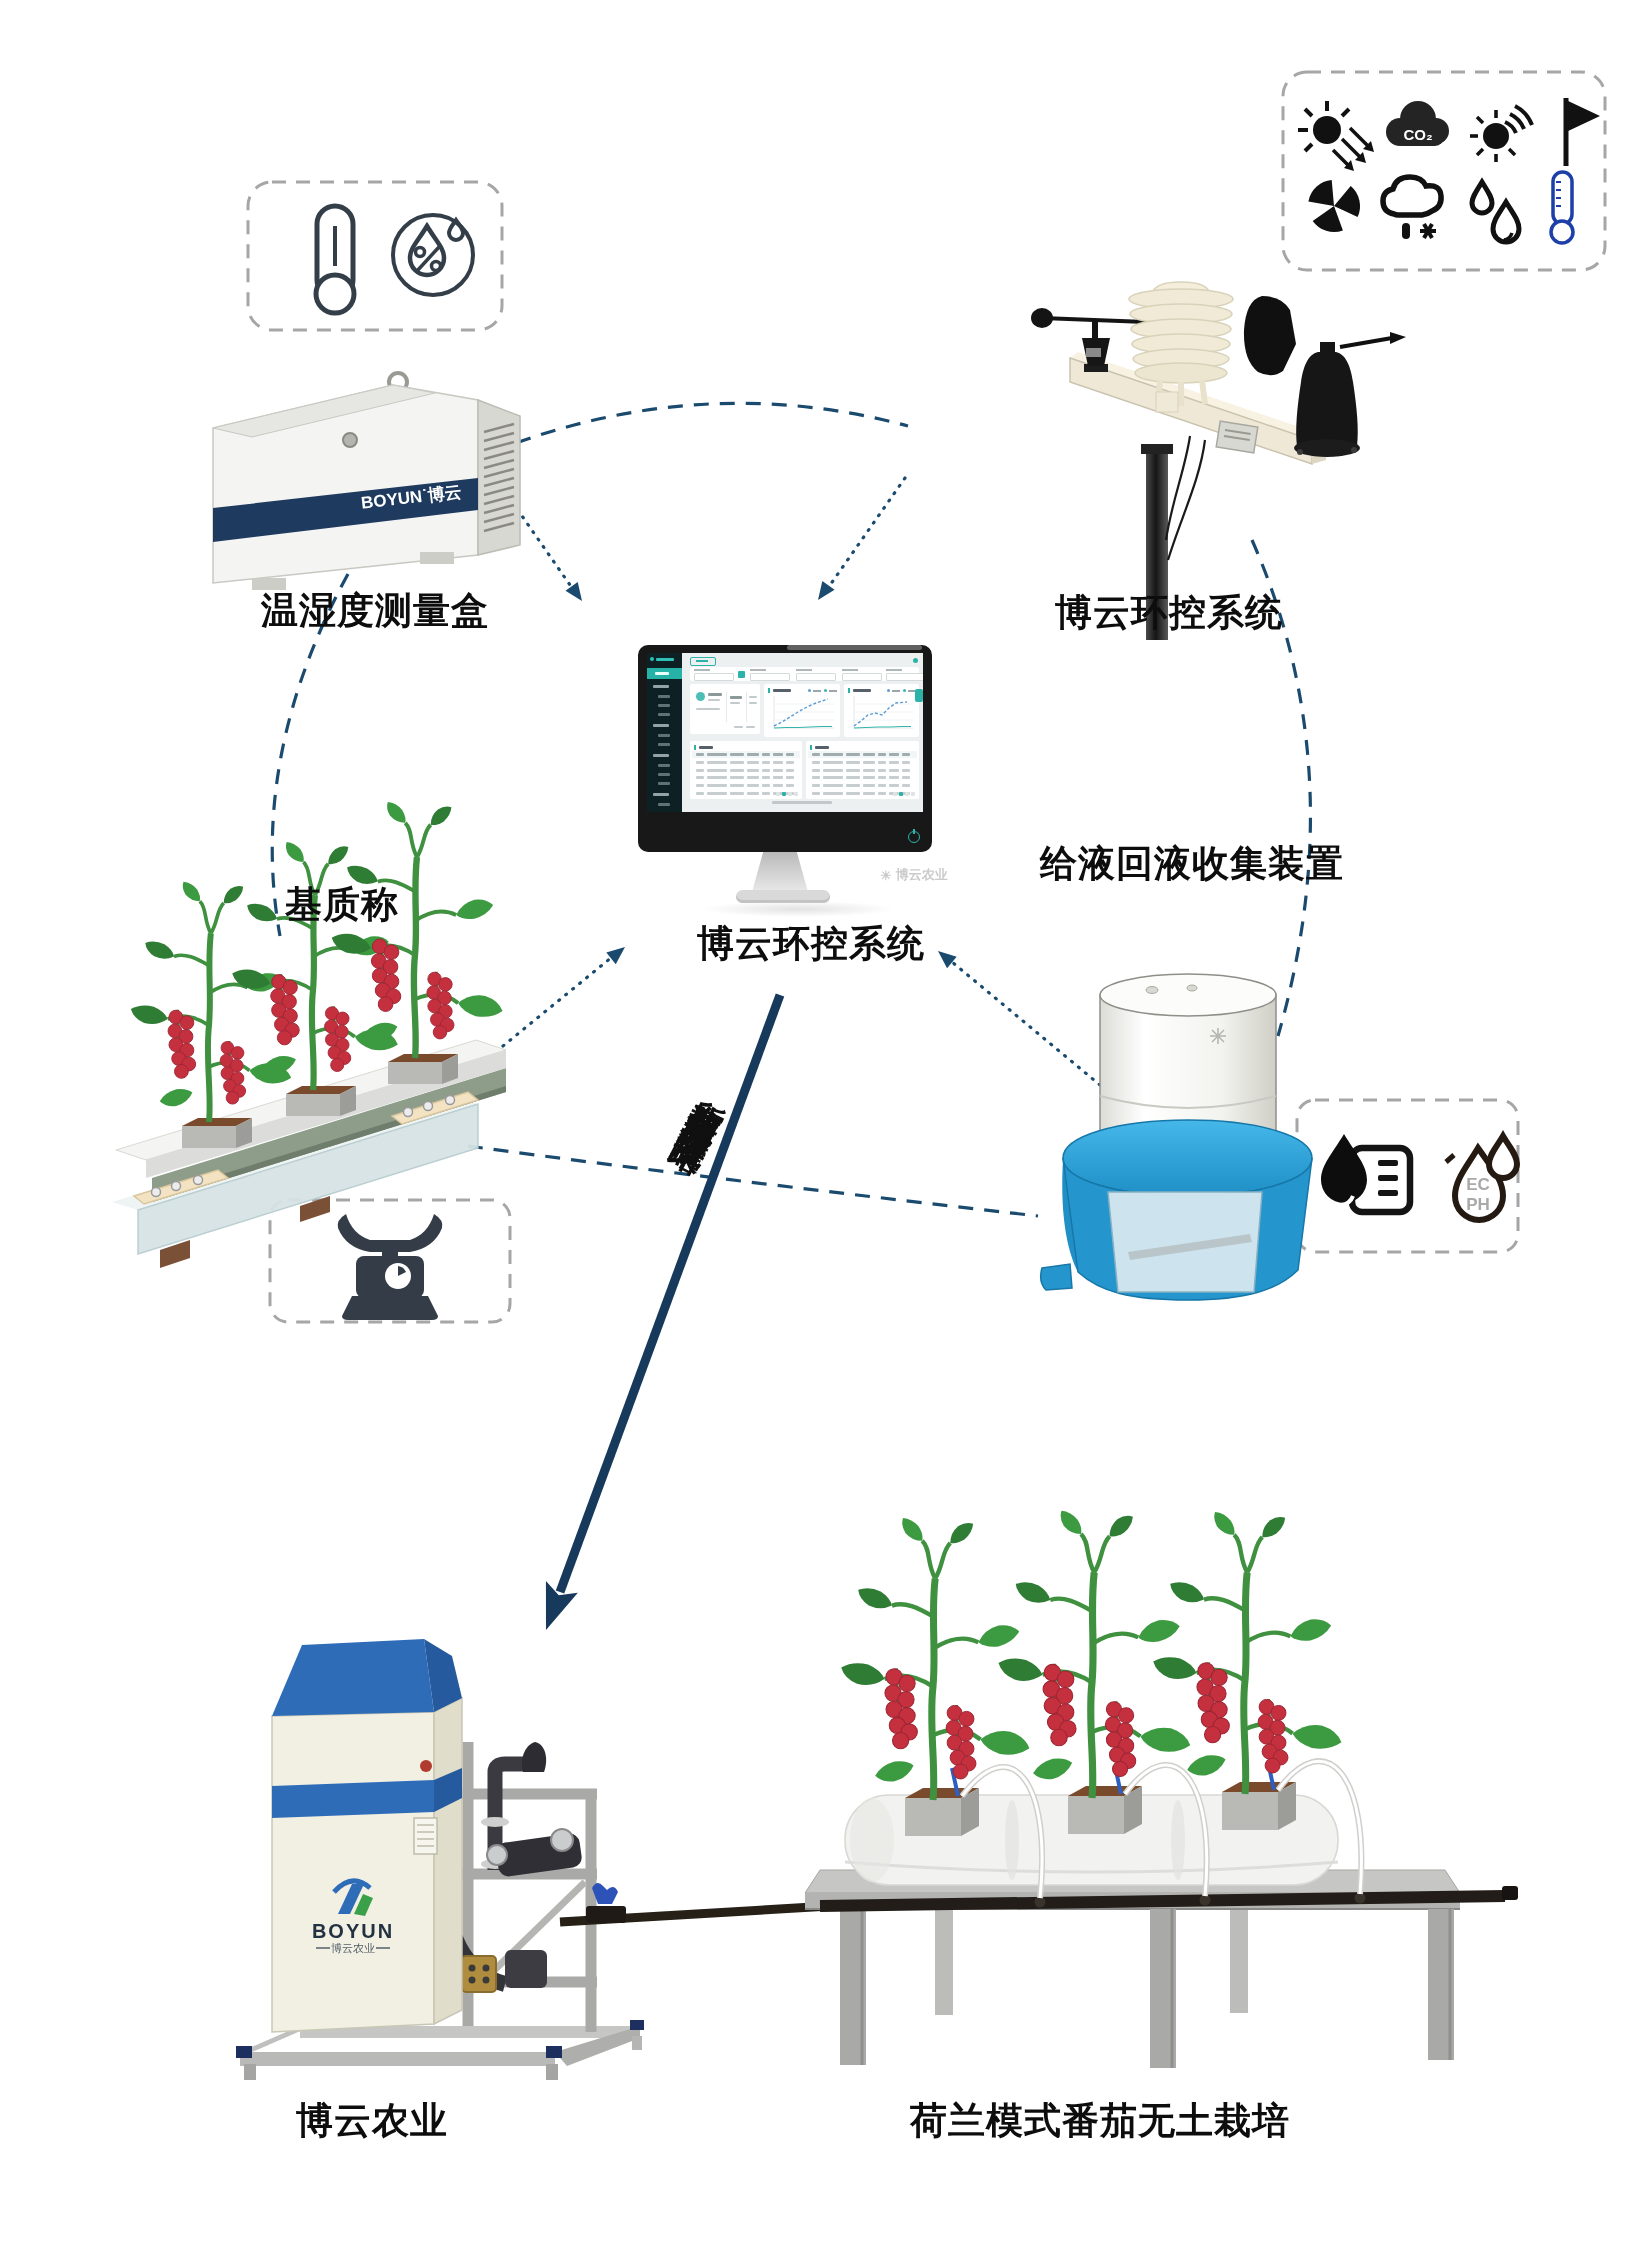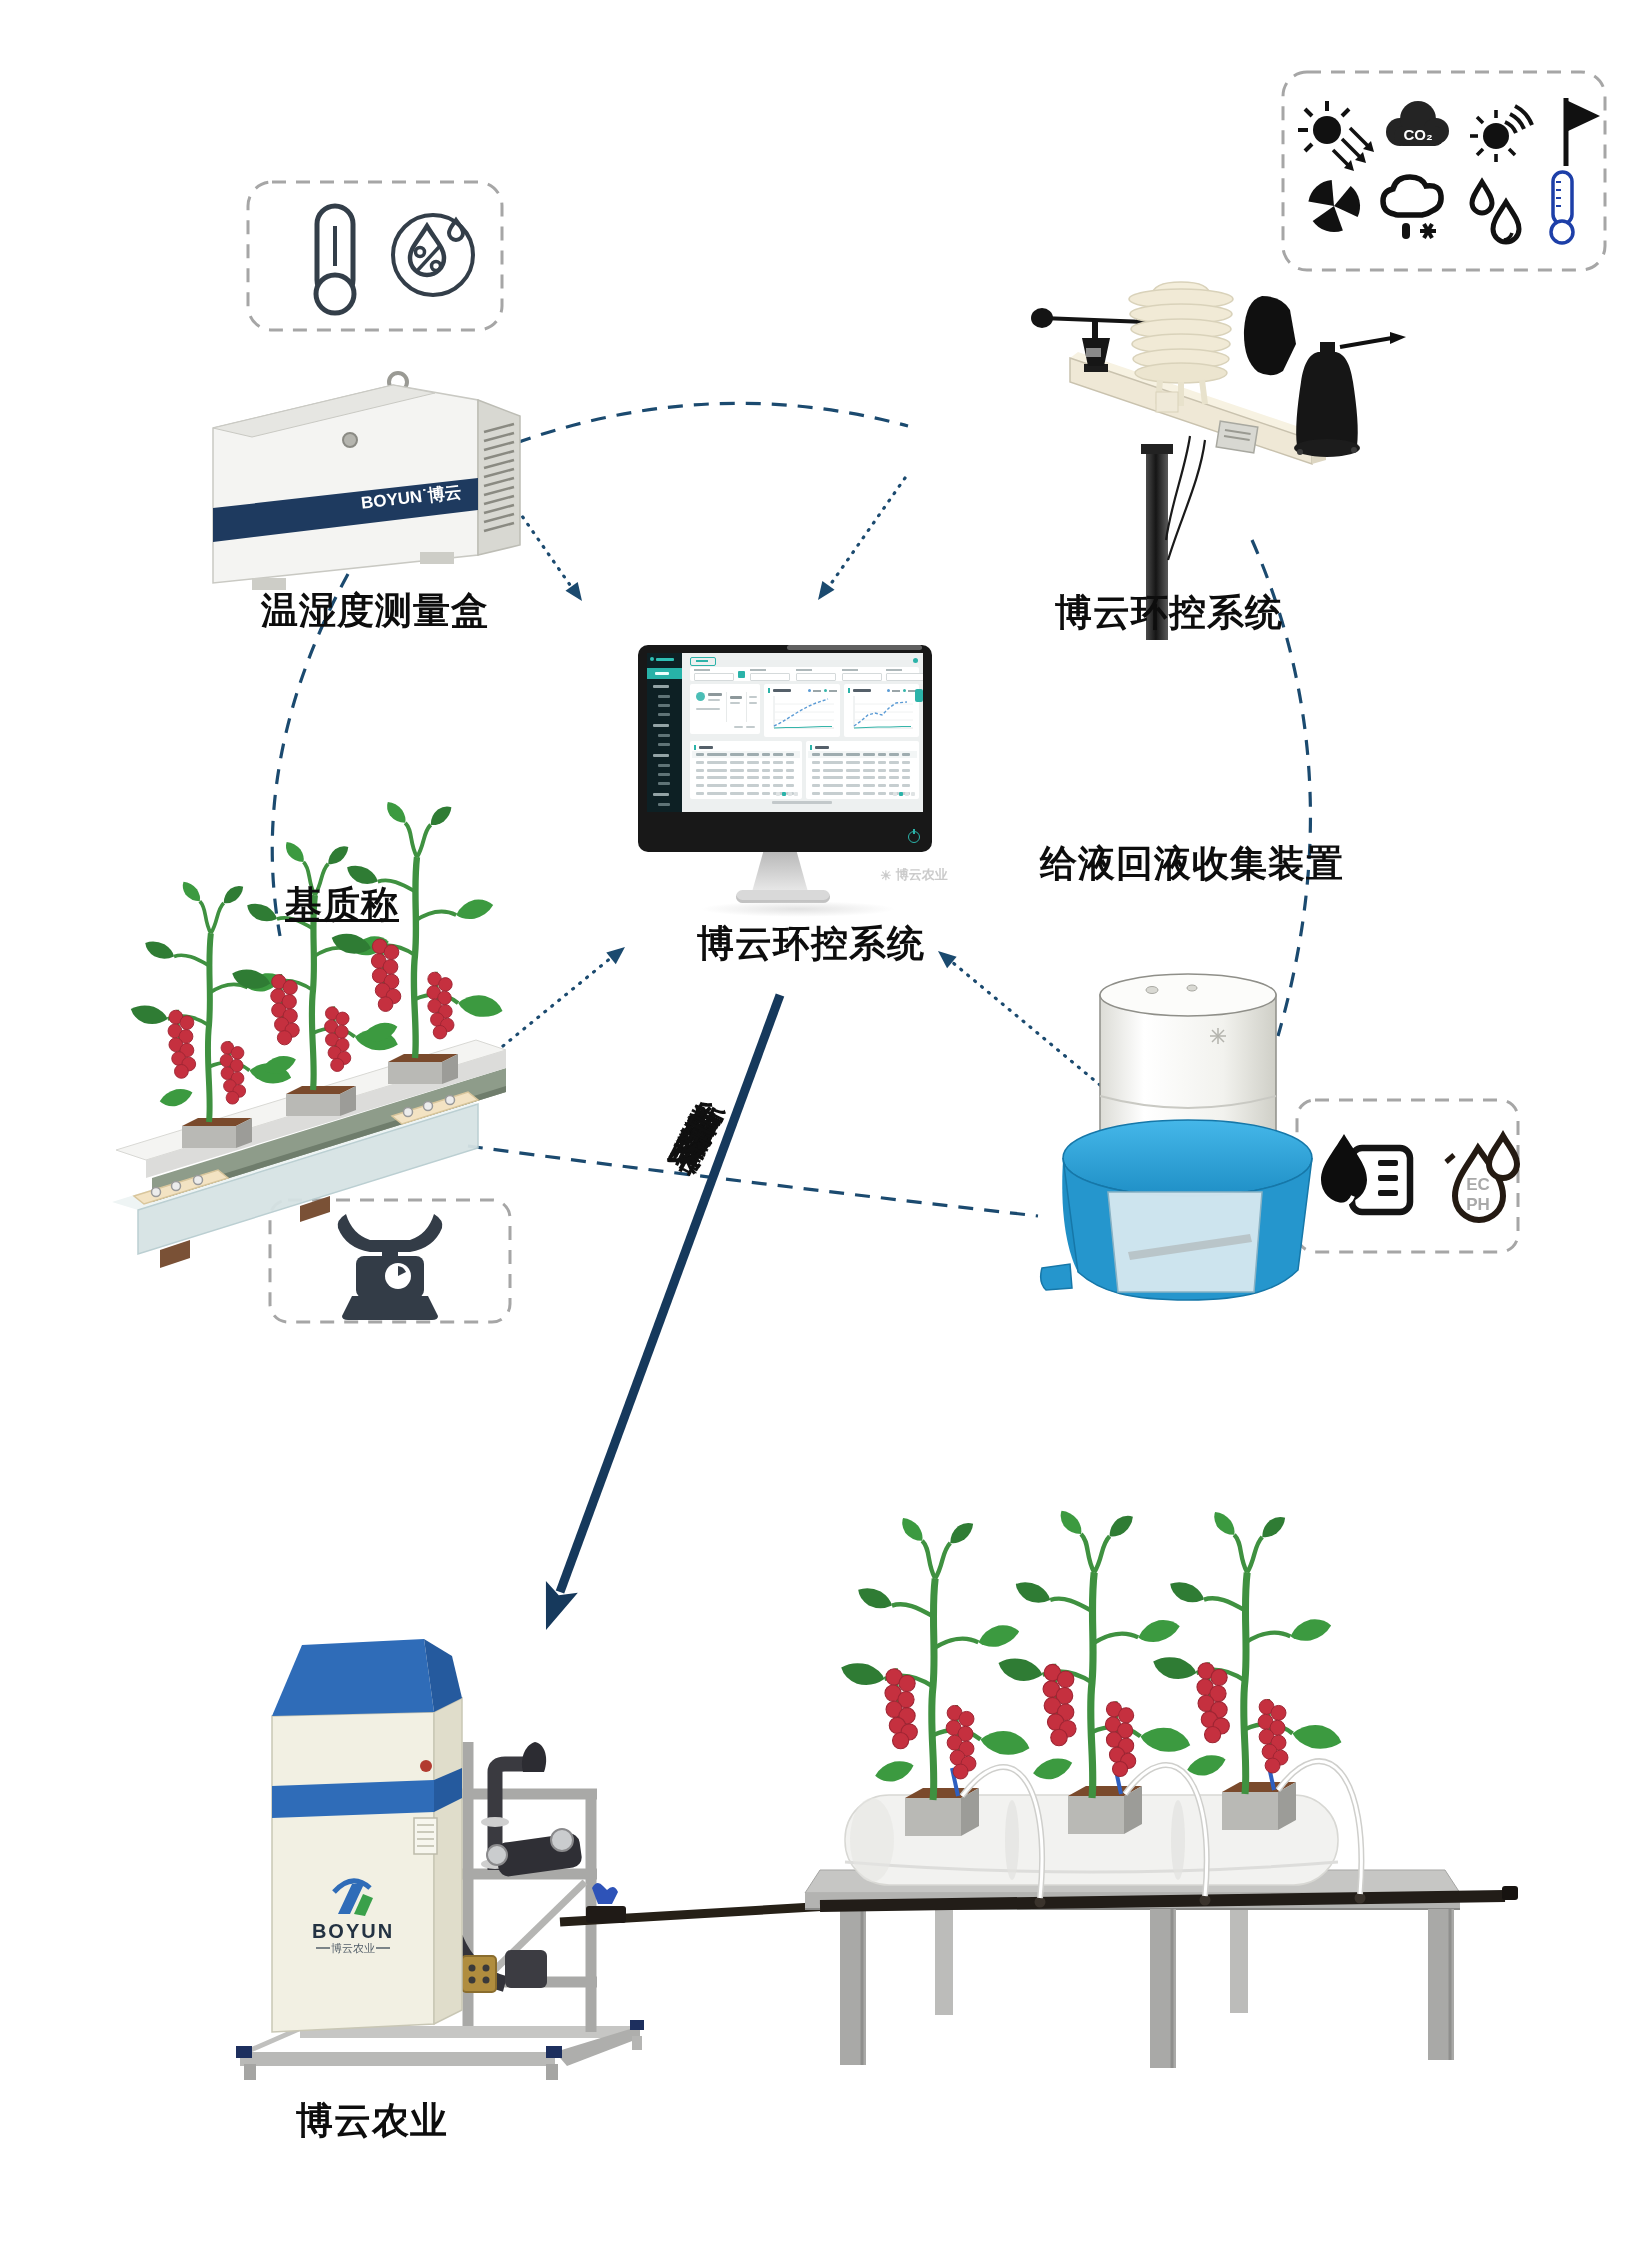--- a/index.html
+++ b/index.html
@@ -805,19 +805,20 @@
 </div>
 
 <div class="wm">
   <i>☀</i>
   <span>博云农业</span>
 </div>
 
 <div class="lbl" style="left:375px;top:586px;">温湿度测量盒</div>
 <div class="lbl" style="left:1169px;top:588px;">博云环控系统</div>
 <div class="lbl" style="left:811px;top:908px;margin-top:11px;">博云环控系统</div>
-<div class="lbl" style="left:342px;top:880px;text-decoration:underline;">基质称</div>
+<div class="lbl" style="left:342px;top:880px;">基质称</div>
 <div class="lbl" style="left:1192px;top:839px;">给液回液收集装置</div>
 <div class="lbl" style="left:372px;top:2096px;">博云农业</div>
+<div class="lbl" style="left:1100px;top:2096px;">荷兰模式番茄无土栽培</div>
 
 <div class="flow">所有数据共同修正灌溉策略</div>
 
 </div>
 
 </body></html>

